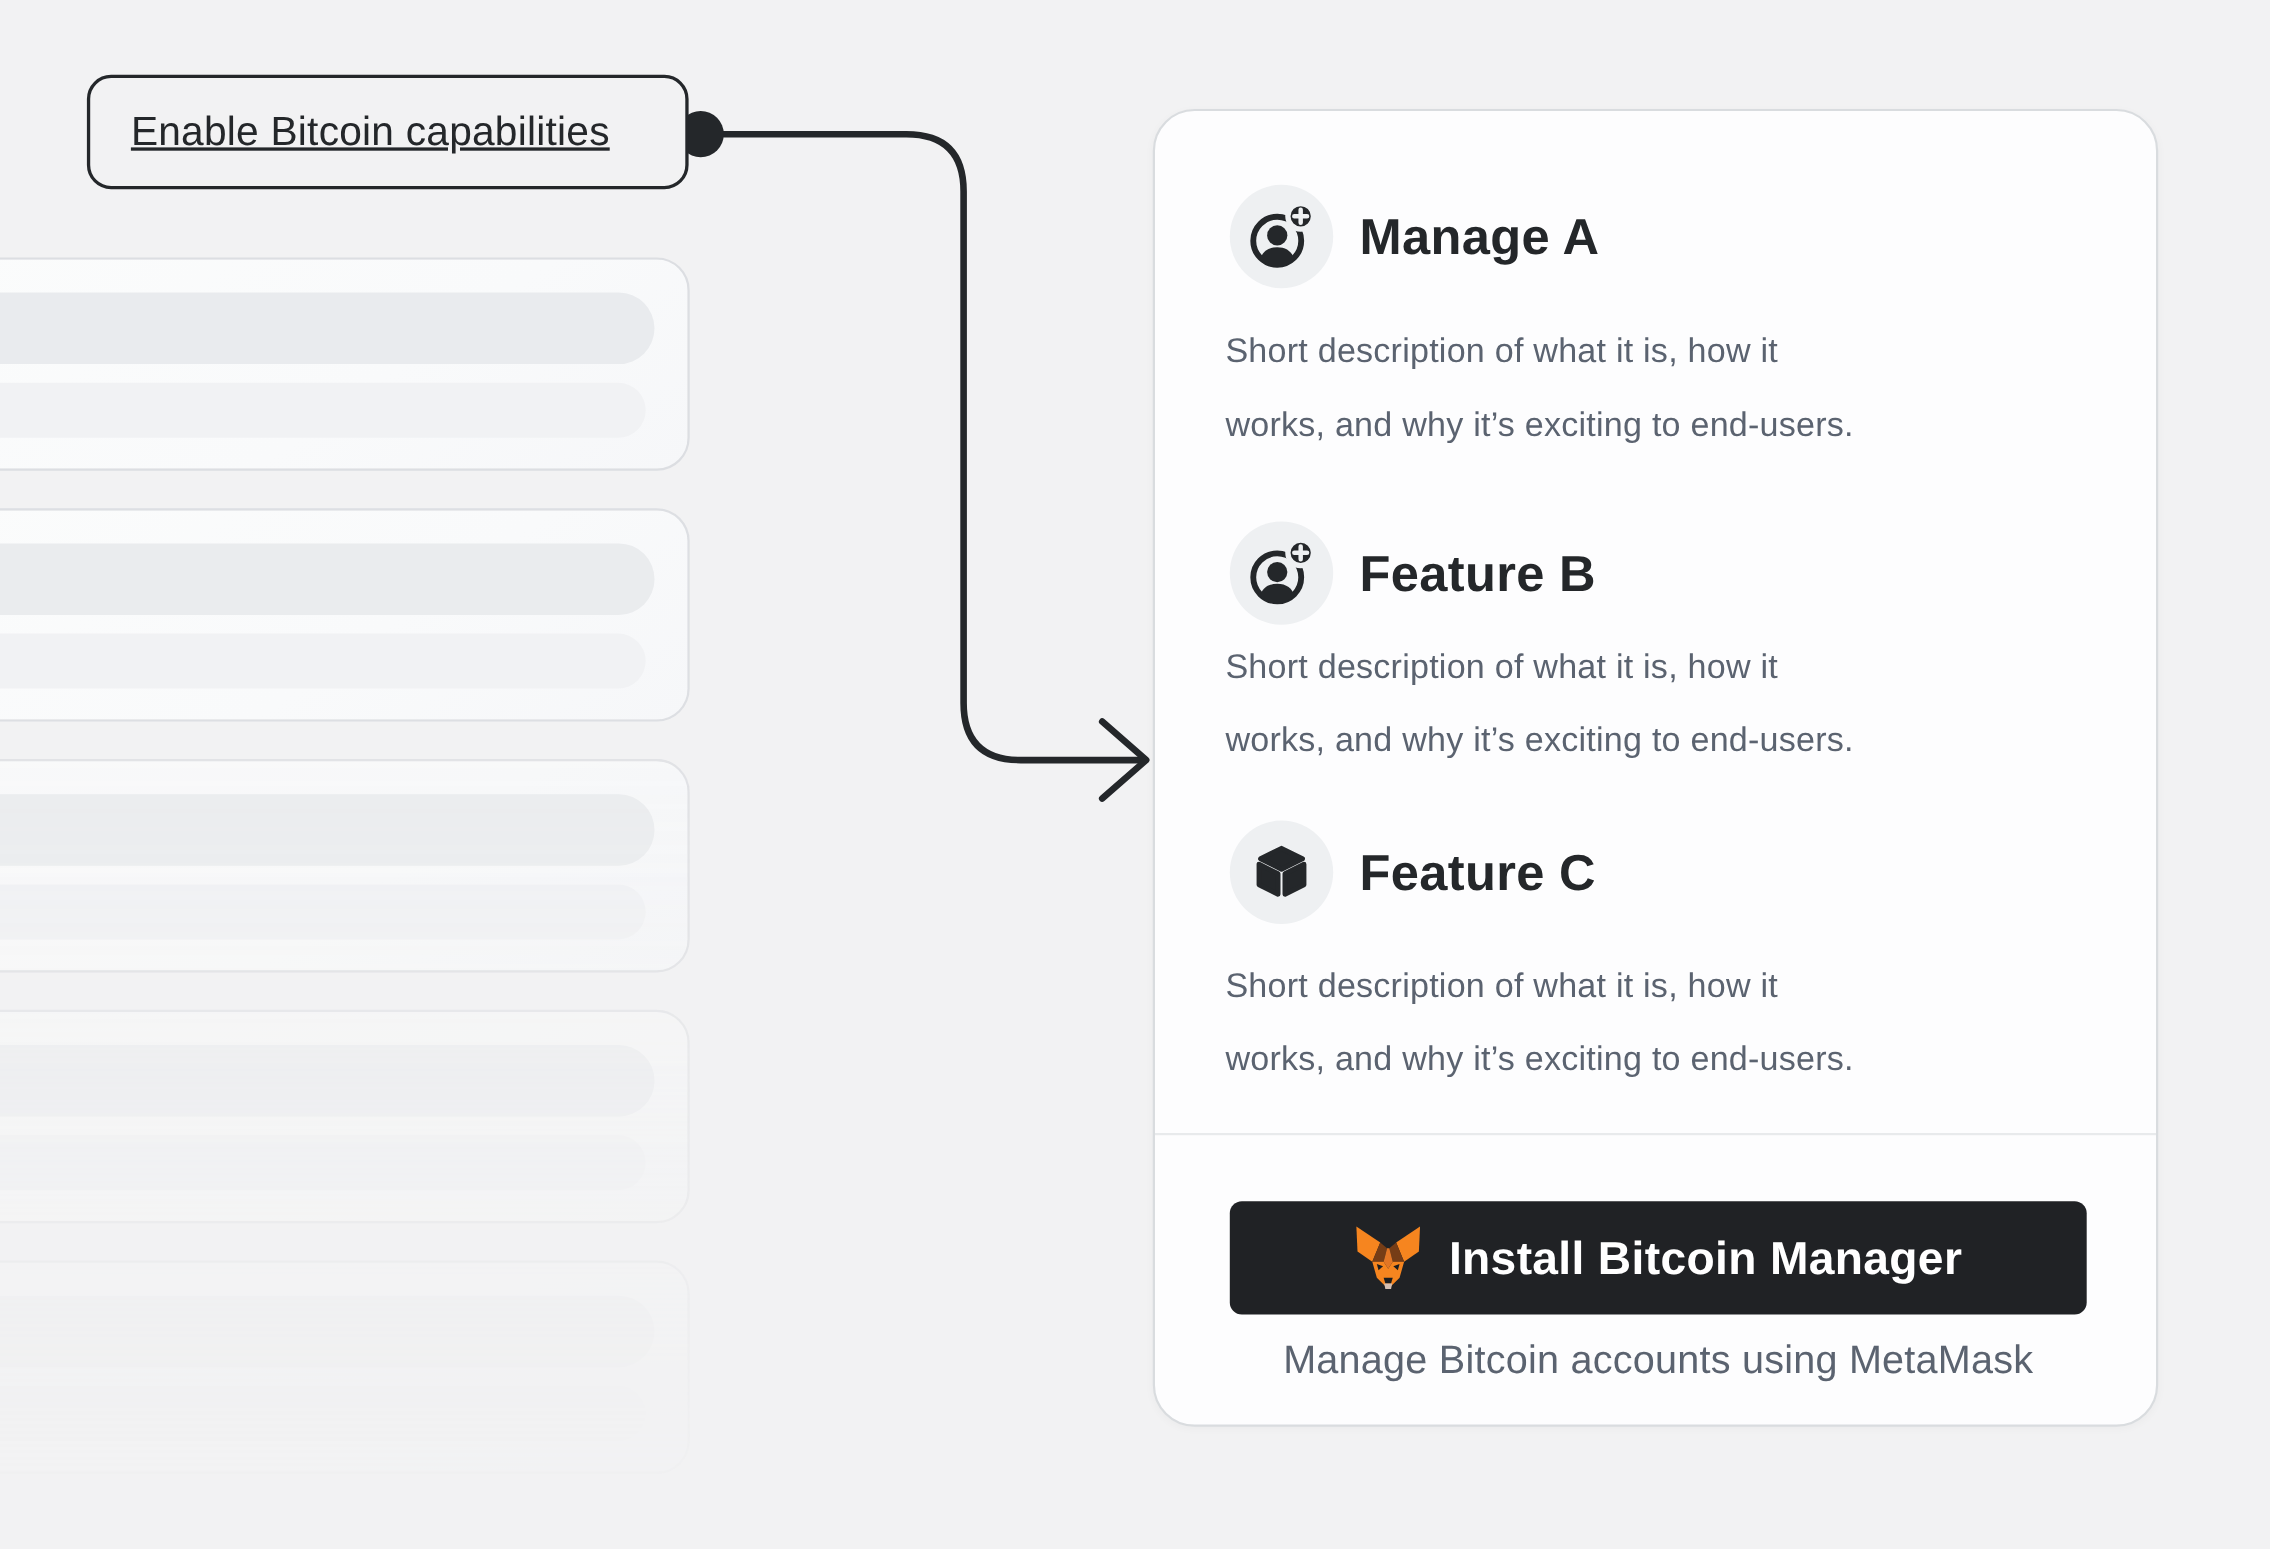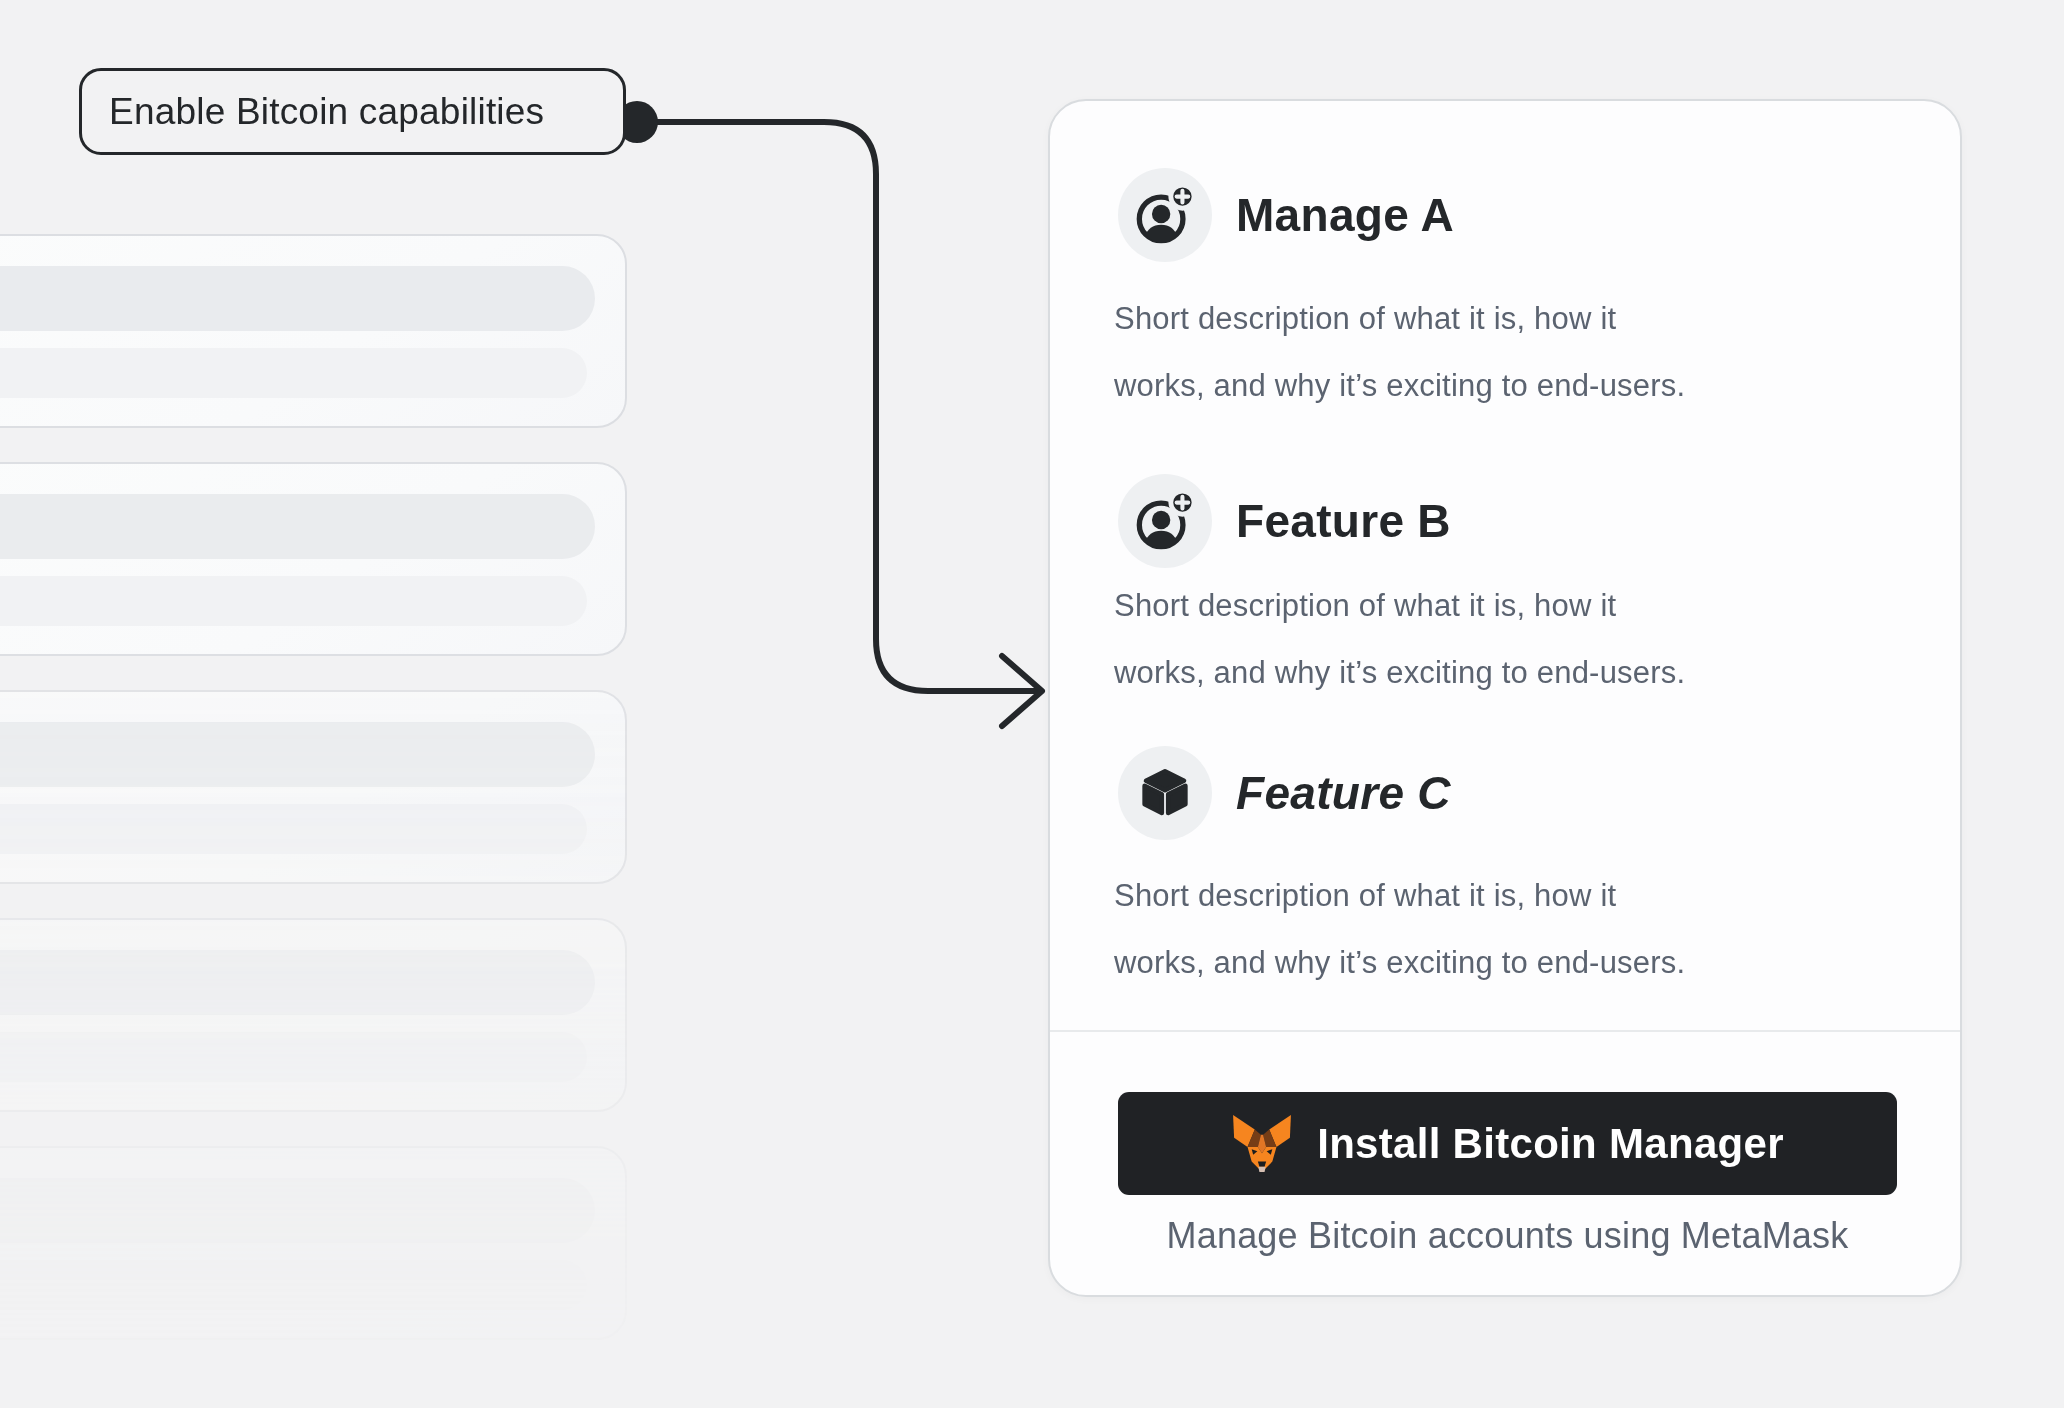--- a/index.html
+++ b/index.html
@@ -10,24 +10,24 @@
     --skeleton-bar-strong:#e9ebee; --skeleton-bar-soft:#f1f2f4;
     --button-bg:#202225; --button-text:#ffffff;
   }
   *{margin:0;padding:0;box-sizing:border-box;}
   html,body{width:2064px;height:1408px;overflow:hidden;}
   body{font-family:"Liberation Sans","DejaVu Sans",sans-serif;background:var(--page-bg);}
   #stage{position:relative;width:2064px;height:1408px;background:var(--page-bg);}
 
   
   .callout{
-    position:absolute;left:79px;top:68px;width:547px;height:87px;
+    position:absolute;left:79px;top:68px;width:547px;height:104px;
     border:3px solid var(--ink);border-radius:22px;
-    display:flex;align-items:center;padding-left:27px;
-    font-size:37px;color:var(--ink);letter-spacing:.2px;background:var(--page-bg);
+    display:flex;align-items:center;padding-left:37px;
+    font-size:37px;color:var(--ink);letter-spacing:.2px;background:var(--page-bg);text-decoration:underline;
   }
 
   
   .connector-svg{position:absolute;left:0;top:0;width:2064px;height:1408px;pointer-events:none;}
 
   
   .skeleton{
     position:absolute;left:0;top:200px;width:720px;height:1208px;
     -webkit-mask-image:linear-gradient(180deg,#000 0%,#000 40%,rgba(0,0,0,.75) 62%,rgba(0,0,0,.35) 82%,rgba(0,0,0,.06) 100%);
     mask-image:linear-gradient(180deg,#000 0%,#000 40%,rgba(0,0,0,.75) 62%,rgba(0,0,0,.35) 82%,rgba(0,0,0,.06) 100%);
@@ -58,21 +58,21 @@
   }
   .feature-title{
     position:absolute;left:186px;width:600px;height:94px;display:flex;align-items:center;
     font-size:46px;font-weight:700;color:var(--ink);letter-spacing:.3px;
   }
   .feature-desc{position:absolute;left:64px;width:830px;font-size:31px;line-height:67px;color:var(--muted);letter-spacing:.2px;}
   .feature-desc div{white-space:nowrap;}
 
   .fa-icon,.fa-title{top:67px;} .fa-desc{top:184px;}
   .fb-icon,.fb-title{top:373px;} .fb-desc{top:471px;}
-  .fc-icon,.fc-title{top:645px;font-style:italic;} .fc-desc{top:761px;}
+  .fc-icon,.fc-title{top:645px;} .fc-desc{top:761px;}
 
   .divider{position:absolute;left:0;top:929px;width:100%;height:2px;background:var(--divider);}
 
   .install-btn{
     position:absolute;left:68px;top:991px;width:779px;height:103px;border:none;
     border-radius:11px;background:var(--button-bg);cursor:pointer;
     display:flex;align-items:center;justify-content:center;gap:24px;
     font-family:inherit;font-size:42px;font-weight:700;color:var(--button-text);letter-spacing:.3px;
   }
   .install-btn .fox{display:flex;align-items:center;}

